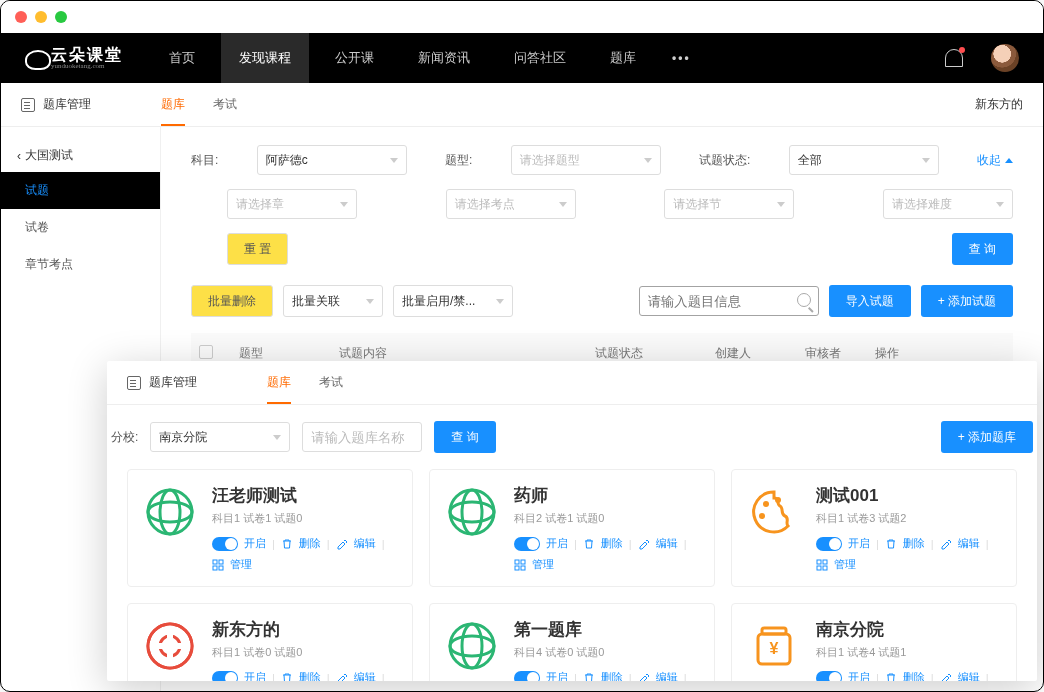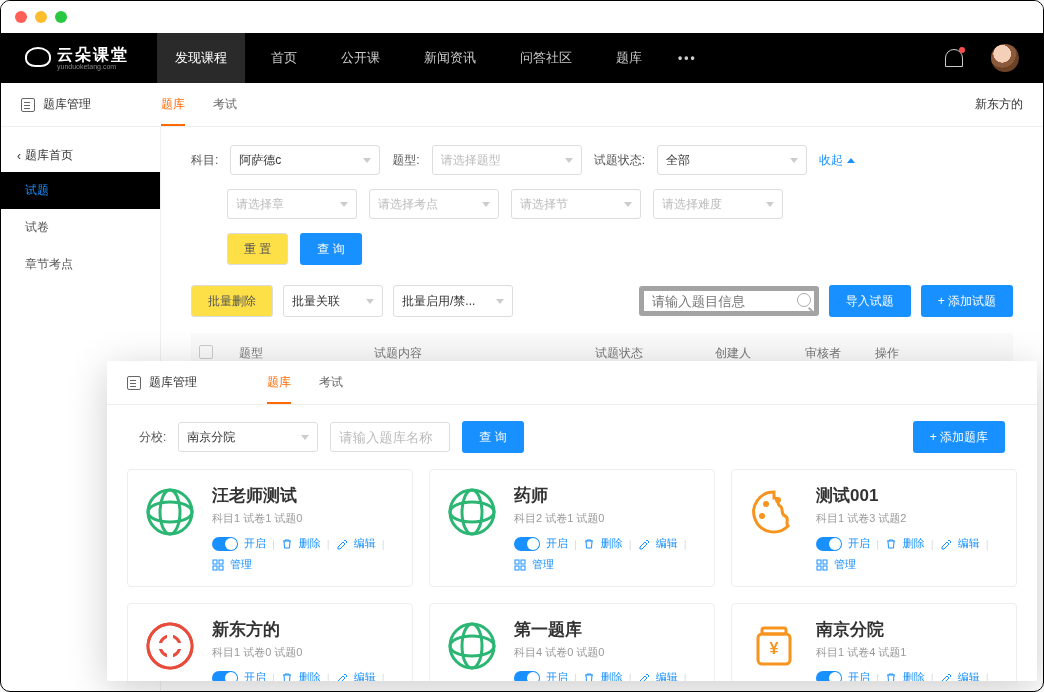--- a/index.html
+++ b/index.html
@@ -2,21 +2,21 @@
 <html><head>
 <meta charset="utf-8">
 <style>
 * { margin: 0; padding: 0; box-sizing: border-box; }
 body { font-family: "PingFang SC","Microsoft YaHei",sans-serif; font-size: 12px; color: #333; background: #fff; }
 .mac-window { width: 1044px; height: 692px; background: #fff; border-radius: 10px; border: 1px solid #000; overflow: hidden; position: relative; box-shadow: 0 2px 20px rgba(0,0,0,.1); }
 .titlebar { height: 32px; background: #fff; display: flex; align-items: center; padding: 0 14px; gap: 8px; }
 .dot { width: 12px; height: 12px; border-radius: 50%; }
 .dot.red { background: #ff5f57; } .dot.yellow { background: #ffbd2e; } .dot.green { background: #28c940; }
 .topnav { height: 50px; background: #000; display: flex; align-items: center; padding: 0 24px; gap: 8px; }
-.logo { display: flex; align-items: flex-start; gap: 6px; margin-right: 20px; }
+.logo { display: flex; align-items: flex-end; margin-right: 20px; font-family: Liberation Serif, serif; }
 .logo-cloud { width: 26px; height: 20px; border: 2px solid #fff; border-radius: 50% 50% 40% 40%; position: relative; }
 .logo-text { display:flex; flex-direction:column; line-height:1; }
 .logo-text .cn { color:#fff; font-weight:bold; font-size:16px; letter-spacing:2px; }
 .logo-text .en { color:#888; font-size:7px; }
 .nav-item { color: #ccc; padding: 16px 18px; cursor: pointer; font-size: 13px; }
 .nav-item.active { background: #2a2a2a; color:#fff; }
 .nav-spacer { flex:1; }
 .bell { width:18px; height:18px; border: 1.5px solid #ccc; border-radius: 50% 50% 0 0; position: relative; }
 .bell::after { content:""; position:absolute; top:-3px; right:-3px; width:6px; height:6px; background:#ff4d4f; border-radius:50%; }
 .avatar { width:28px; height:28px; border-radius:50%; background: radial-gradient(circle at 40% 35%, #f5d0b8 35%, #8b5a3c 36% 55%, #6b4226 56%); margin-left:20px; }
@@ -32,57 +32,57 @@
 .tab.active::after { content:""; position:absolute; left:0; right:0; bottom:-1px; height:2px; background:#ff6a00; }
 .subhead-right { margin-left:auto; color:#333; }
 
 .body { display:flex; height: calc(100% - 32px - 50px - 44px); }
 .sidebar { width:160px; border-right:1px solid #f0f0f0; padding-top:12px; }
 .back-link { display:flex; align-items:center; gap:4px; padding:8px 16px; cursor:pointer; }
 .side-item { padding:10px 24px; cursor:pointer; color:#555; }
 .side-item.active { background:#000000; color:#1890ff; }
 
 .filters { padding: 18px 30px; flex:1; }
-.filter-row { display:flex; align-items:center; gap:12px; margin-bottom:14px; }
+.filter-row { display:flex; align-items:center; gap:21px; margin-bottom:14px;justify-content:space-between; }
 .label { color:#555; }
 .select, .input { height:30px; border:1px solid #ddd; border-radius:3px; padding:0 8px; background:#fff; display:flex; align-items:center; justify-content:space-between; cursor:pointer; color:#333; }
 .select.placeholder, .input::placeholder { color:#bbb; }
 .caret { width:0; height:0; border-left:4px solid transparent; border-right:4px solid transparent; border-top:5px solid #ccc; }
 .collapse { color:#1890ff; cursor:pointer; display:flex; align-items:center; gap:4px; }
 .caret-up { width:0; height:0; border-left:4px solid transparent; border-right:4px solid transparent; border-bottom:5px solid #1890ff; }
 
 .btn { height:32px; padding:0 16px; border-radius:3px; cursor:pointer; display:inline-flex; align-items:center; border:1px solid transparent; }
 .btn-default { border-color:#ddd; background:#fde047; color:#555; }
 .btn-primary { background:#1890ff; color:#fff; }
 
 .toolbar { display:flex; align-items:center; gap:10px; margin-top:20px; }
 .toolbar .spacer { flex:1; }
 .search-wrap { position:relative; }
-.search-wrap input { height:30px; width:180px; border:5px solid #a3a3a3; border-radius:3px; padding:0 28px 0 8px; }
+.search-wrap input { height:30px; width:180px; border:1px solid #a3a3a3; border-radius:3px; padding:0 28px 0 8px; }
 .search-icon { position:absolute; right:8px; top:7px; width:14px; height:14px; border:1.5px solid #aaa; border-radius:50%; }
 .search-icon::after { content:""; position:absolute; right:-4px; bottom:-4px; width:6px; height:1.5px; background:#aaa; transform:rotate(45deg); }
 
 .table { margin-top:16px; }
 .thead, .trow { display:flex; align-items:center; padding:12px 8px; }
 .thead { background:#fafafa; color:#777; }
 .trow { border-bottom:1px solid #f5f5f5; }
 .col-check { width:40px; }
-.col-type { width:100px; } .col-content { flex:1;margin-left:35px; } .col-status { width:120px; }
+.col-type { width:100px; } .col-content { flex:1; } .col-status { width:120px; }
 .col-creator { width:90px; } .col-reviewer { width:70px; } .col-ops { width:130px; }
 .checkbox { width:14px; height:14px; border:1px solid #ccc; border-radius:2px; display:inline-block; }
 .status-dot { width:7px; height:7px; border-radius:50%; background:#1890ff; display:inline-block; margin-right:6px; }
 .link { color:#1890ff; cursor:pointer; margin-right:8px; }
 .muted { color:#bbb; margin-right:8px; }
 .sound-icon { display:inline-block; }
 .sound-icon svg { display:block; }
 
 
 .panel { position:absolute; left:106px; top:360px; width:930px; height:320px; background:#fff; box-shadow: 0 8px 40px rgba(0,0,0,.2); border-radius:2px; overflow:hidden; }
 .panel .subhead { padding:0 20px; }
-.panel-filters { padding:16px 32px; display:flex; align-items:center; gap:12px; }
+.panel-filters { padding:16px 4px; display:flex; align-items:center; gap:12px; }
 .panel-right { margin-left:auto; }
 .grid { display:grid; grid-template-columns: repeat(3,1fr); gap:16px; padding:0 20px 20px; }
 .card { border:1px solid #eee; border-radius:4px; padding:14px; display:flex; gap:14px; align-items:flex-start; }
 .card-icon { width:56px; height:56px; display:flex; align-items:center; justify-content:center; }
 .card-body { flex:1; }
 .card-title { font-weight:bold; margin-bottom:4px; font-size:17px; }
 .card-meta { color:#999; font-size:11px; margin-bottom:10px; }
 .card-ops { display:flex; align-items:center; gap:6px; color:#1890ff; font-size:11px; flex-wrap:wrap; }
 .toggle { width:26px; height:14px; background:#1890ff; border-radius:7px; position:relative; display:inline-block; }
 .toggle::after { content:""; position:absolute; right:1px; top:1px; width:12px; height:12px; background:#fff; border-radius:50%; }
@@ -100,22 +100,22 @@
   </div>
 
   <div class="topnav">
     <div class="logo">
       <span class="logo-cloud"></span>
       <span class="logo-text">
         <span class="cn">云朵课堂</span>
         <span class="en">yunduoketang.com</span>
       </span>
     </div>
+    <span class="nav-item">首页</span>
     <span class="nav-item active">发现课程</span>
-    <span class="nav-item">首页</span>
     <span class="nav-item">公开课</span>
     <span class="nav-item">新闻资讯</span>
     <span class="nav-item">问答社区</span>
     <span class="nav-item">题库</span>
     <span class="dots-icon">•••</span>
     <span class="nav-spacer"></span>
     <span class="bell"></span>
     <span class="avatar"></span>
   </div>
 
@@ -128,21 +128,21 @@
       <span class="tab active">题库</span>
       <span class="tab">考试</span>
     </div>
     <span class="subhead-right">新东方的</span>
   </div>
 
   <div class="body">
     <div class="sidebar">
       <div class="back-link">
         <span>‹</span>
-        <span>题库首页</span>
+        <span>大国测试</span>
       </div>
       <div class="side-item active">试题</div>
       <div class="side-item">试卷</div>
       <div class="side-item">章节考点</div>
     </div>
 
     <div class="filters">
       <div class="filter-row">
         <span class="label">科目:</span>
         <div class="select" style="width:150px">

